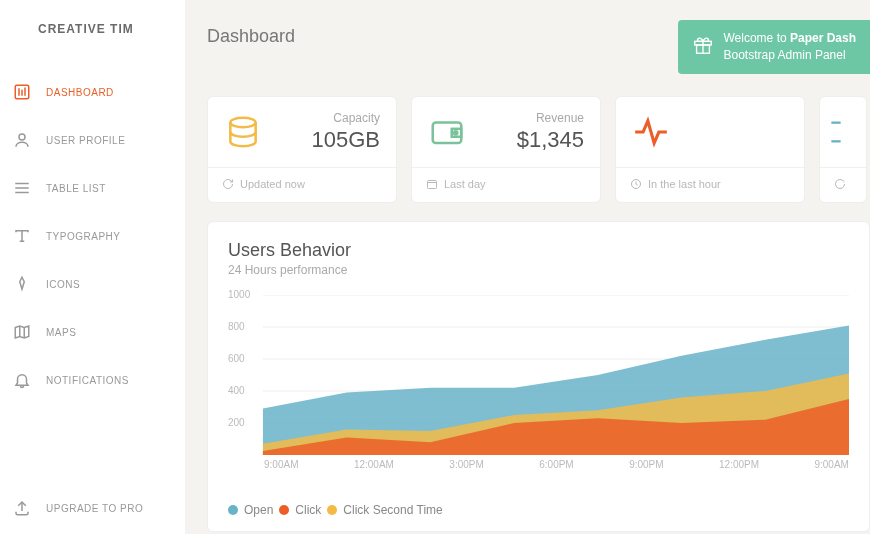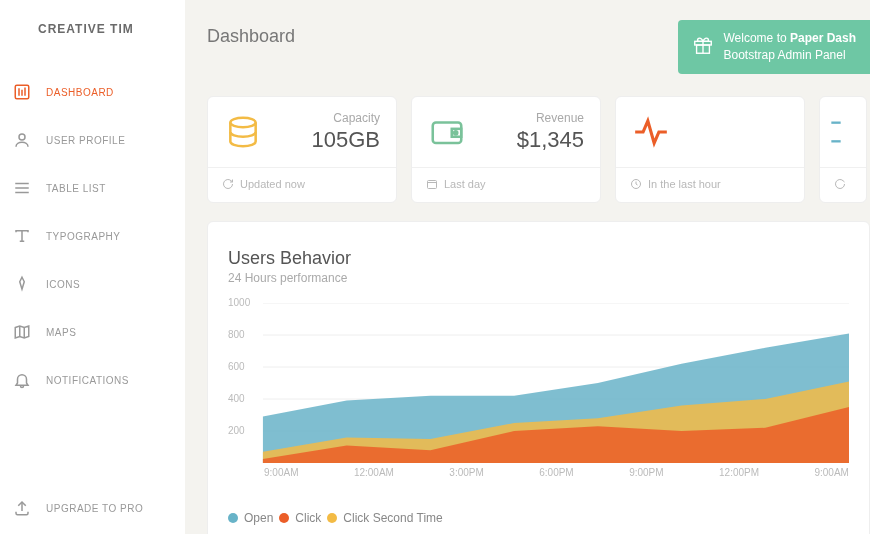--- a/index.html
+++ b/index.html
@@ -22,21 +22,21 @@
 .card { background:#fff; border-radius:6px; border:1px solid #eee; padding:0; min-width:190px; }
 .card:last-child { min-width:30px; }
 .card-body { display:flex; padding:14px 16px 14px 14px; align-items:center; }
 .card-icon { width:42px; height:42px; display:flex; align-items:center; justify-content:center; margin-right:8px; }
 .card-info { flex:1; text-align:right; }
 .card-label { color:#a9a9a9; font-size:12px; margin-bottom:2px; }
 .card-value { color:#555; font-size:22px; font-weight:300; }
 .card-footer { border-top:1px solid #f0f0f0; padding:10px 14px; color:#b8b8b8; font-size:11px; display:flex; align-items:flex-start; }
 .card-footer-icon { margin-right:6px; }
 .chartcard { background:#fff; border-radius:6px; border:1px solid #eee; margin:18px 0 0 22px; padding:18px 20px 14px 20px; }
-.chart-title { color:#555; font-size:18px; font-weight:400;margin-top:8px; }
+.chart-title { color:#555; font-size:18px; font-weight:400; }
 .chart-sub { color:#aaa; font-size:12px; margin-top:2px; margin-bottom:18px; }
 .chart-area { position:relative; height:180px; }
 .chart-svg { width:100%; height:160px; }
 .ytick { position:absolute; left:0; color:#bbb; font-size:10px; }
 .xticks { display:flex; justify-content:space-between; color:#bbb; font-size:10px; padding-left:36px; }
 .legend { display:flex; align-items:center; gap:6px; margin-top:28px; color:#888; font-size:12px; }
 .dot { width:10px; height:10px; border-radius:50%; display:inline-block; }
 .dot.blue { background:#68b3c8; }
 .dot.orange { background:#eb5e28; }
 .dot.yellow { background:#f3bb45; }

